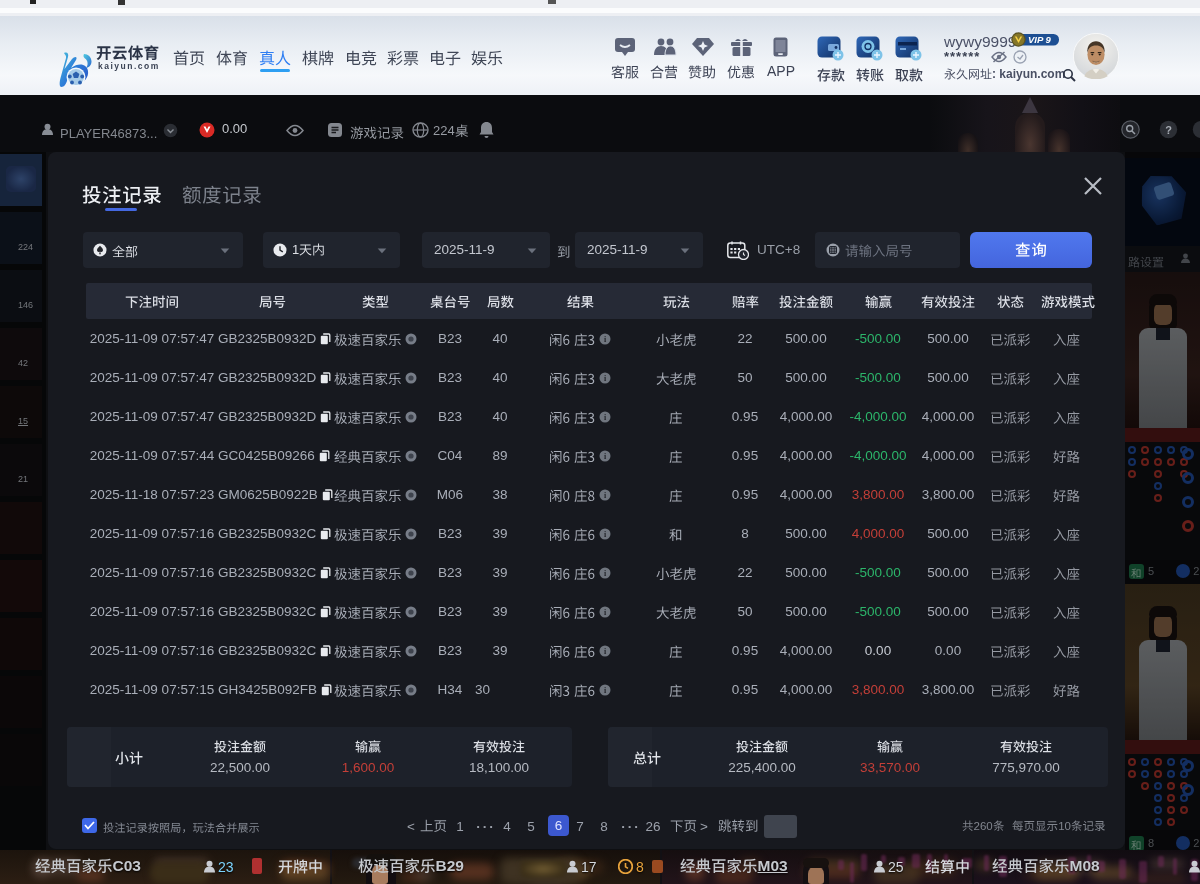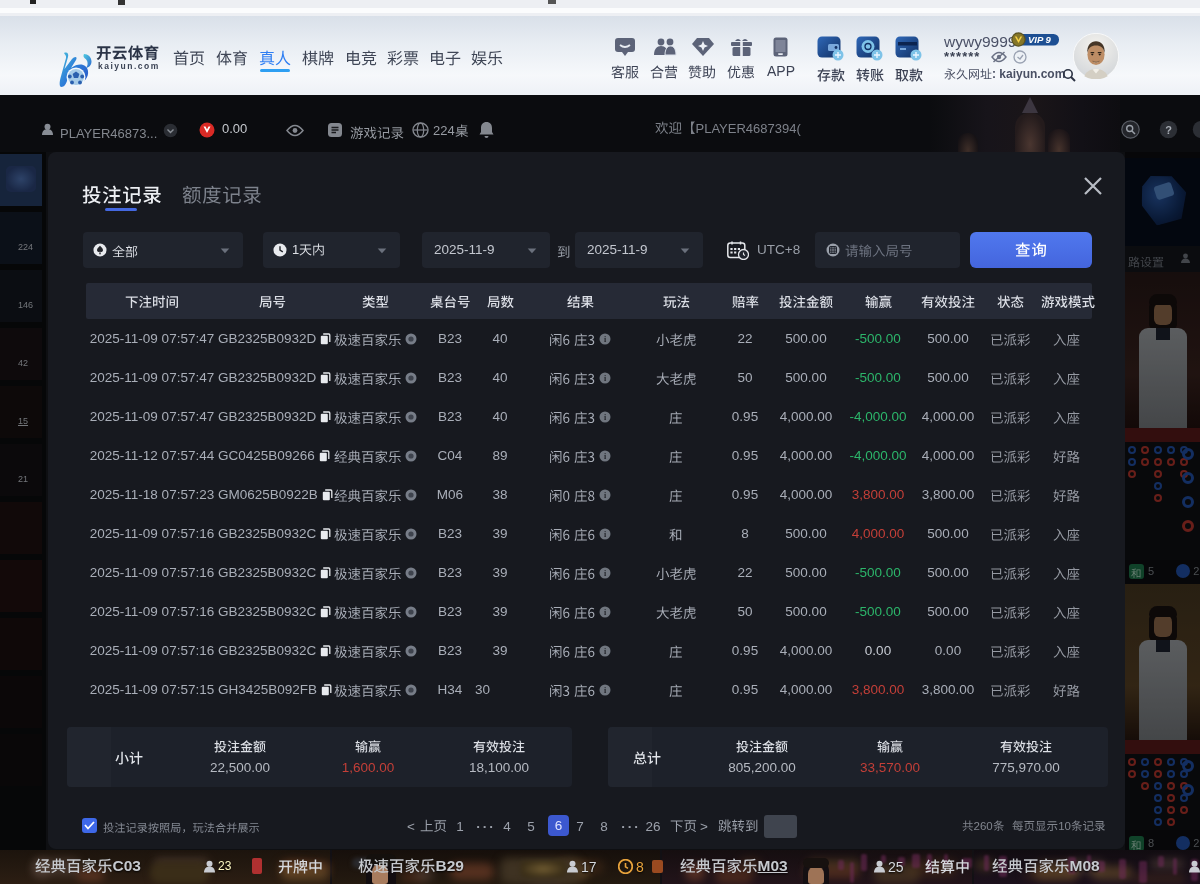--- a/index.html
+++ b/index.html
@@ -417,28 +417,20 @@
       <div class="ab row" style="left:433px;top:28px;">
         <span style="font-size:13px;color:#989ca3;">224</span>
         <svg class="zt" width="13.5" height="13.5" viewBox="0 -880 1000 1000" style="fill:#989ca3;vertical-align:middle;">
           <use href="#g40" x="0"></use>
         </svg>
       </div>
       <svg class="ab" style="left:479px;top:26px;" width="15" height="17" viewBox="0 0 15 17">
         <path d="M7.5 1 c3.5 0 5.5 2.5 5.5 6 v4 l1.5 2.5 H0.5 L2 11 v-4 c0 -3.5 2 -6 5.5 -6 Z" fill="#84888f"></path>
         <path d="M5.5 15 a2 2 0 0 0 4 0 Z" fill="#84888f"></path>
       </svg>
-      <div class="ab row" style="left:655px;top:0;height:57px;padding-top:9px;">
-        <svg class="zt" width="40.5" height="13.5" viewBox="0 -880 3000 1000" style="fill:#7e828a;vertical-align:middle;">
-          <use href="#g41" x="0"></use>
-          <use href="#g42" x="1000"></use>
-          <use href="#g43" x="2000"></use>
-        </svg>
-        <span style="font-size:13px;color:#7e828a;">PLAYER4687394(</span>
-      </div>
       <svg class="ab" style="left:1121px;top:25px;" width="19" height="19" viewBox="0 0 19 19">
         <circle cx="9.5" cy="9.5" r="8.7" fill="#23252a" stroke="#5a5e66" stroke-width="1.2"></circle>
         <circle cx="8.7" cy="8.5" r="3" fill="none" stroke="#9aa0a8" stroke-width="1.4"></circle>
         <path d="M11 11 l3 3" stroke="#9aa0a8" stroke-width="1.5"></path>
       </svg>
       <svg class="ab" style="left:1159px;top:25px;" width="19" height="19" viewBox="0 0 19 19">
         <circle cx="9.5" cy="9.5" r="8.7" fill="#2c2f35"></circle>
         <text x="9.5" y="13.6" font-size="11" font-weight="bold" fill="#a8adb5" text-anchor="middle" font-family="Liberation Sans">?</text>
       </svg>
       <svg class="ab" style="left:1192px;top:25px;" width="19" height="19" viewBox="0 0 19 19">
@@ -853,21 +845,21 @@
             <use href="#g105" x="0"></use>
             <use href="#g106" x="1000"></use>
             <use href="#g14" x="2000"></use>
           </svg></div>
         <div style="width:51px;text-align:center;"><svg class="zt" width="27.0" height="13.5" viewBox="0 -880 2000 1000" style="fill:#9599a2;vertical-align:middle;">
             <use href="#g61" x="0"></use>
             <use href="#g107" x="1000"></use>
           </svg></div>
       </div>
       <div class="ab row" style="left:38px;top:284px;width:1006px;height:39px;">
-        <div style="width:132px;text-align:center;font-size:13.5px;color:#a9aeb8;">2025-11-12 07:57:44</div>
+        <div style="width:132px;text-align:center;font-size:13.5px;color:#a9aeb8;">2025-11-09 07:57:44</div>
         <div style="width:108px;text-align:center;font-size:13.5px;color:#a9aeb8;">GC0425B09266<svg width="11" height="12" viewBox="0 0 11 12" style="margin-left:4px;vertical-align:middle;">
             <rect x="0.8" y="2.8" width="7" height="8.4" rx="1" fill="#e8eaee"></rect>
             <path d="M3.2 1 h5.6 a1 1 0 0 1 1 1 v7" fill="none" stroke="#e8eaee" stroke-width="1.3"></path>
           </svg></div>
         <div style="width:99px;text-align:center;"><svg class="zt" width="67.5" height="13.5" viewBox="0 -880 5000 1000" style="fill:#a9aeb8;vertical-align:middle;">
             <use href="#g109" x="0"></use>
             <use href="#g110" x="1000"></use>
             <use href="#g96" x="2000"></use>
             <use href="#g97" x="3000"></use>
             <use href="#g18" x="4000"></use>
@@ -1209,21 +1201,21 @@
         <div class="ab" style="left:25px;top:21px;"><svg class="zt" width="28.0" height="14.0" viewBox="0 -880 2000 1000" style="fill:#e2e5ea;vertical-align:middle;">
             <use href="#g116" x="0"></use>
             <use href="#g115" x="1000"></use>
           </svg></div>
         <div class="ab" style="left:154px;top:10px;width:160px;text-align:center;margin-left:-80px;"><svg class="zt" width="52.0" height="13.0" viewBox="0 -880 4000 1000" style="fill:#dde0e6;vertical-align:middle;">
             <use href="#g48" x="0"></use>
             <use href="#g49" x="1000"></use>
             <use href="#g82" x="2000"></use>
             <use href="#g83" x="3000"></use>
           </svg></div>
-        <div class="ab" style="left:154px;top:33px;width:160px;text-align:center;margin-left:-80px;font-size:13.5px;color:#b6bac2;">805,200.00</div>
+        <div class="ab" style="left:154px;top:33px;width:160px;text-align:center;margin-left:-80px;font-size:13.5px;color:#b6bac2;">225,400.00</div>
         <div class="ab" style="left:282px;top:10px;width:160px;text-align:center;margin-left:-80px;"><svg class="zt" width="26.0" height="13.0" viewBox="0 -880 2000 1000" style="fill:#dde0e6;vertical-align:middle;">
             <use href="#g84" x="0"></use>
             <use href="#g85" x="1000"></use>
           </svg></div>
         <div class="ab" style="left:282px;top:33px;width:160px;text-align:center;margin-left:-80px;font-size:13.5px;color:#c43f38;">33,570.00</div>
         <div class="ab" style="left:418px;top:10px;width:160px;text-align:center;margin-left:-80px;"><svg class="zt" width="52.0" height="13.0" viewBox="0 -880 4000 1000" style="fill:#dde0e6;vertical-align:middle;">
             <use href="#g86" x="0"></use>
             <use href="#g87" x="1000"></use>
             <use href="#g48" x="2000"></use>
             <use href="#g49" x="3000"></use>
@@ -1409,21 +1401,21 @@
           <use href="#g137" x="2000"></use>
           <use href="#g138" x="3000"></use>
           <use href="#g139" x="4000"></use>
         </svg>
         <span style="font-size:15.5px;font-weight:bold;color:#c6c9ce;text-shadow:0 1px 2px #000;">M08</span>
       </div>
       <svg class="ab" style="left:203px;top:10px;" width="13" height="13" viewBox="0 0 13 13">
         <circle cx="6.5" cy="3.8" r="3" fill="#c9ccd2"></circle>
         <path d="M1 12.5 c0-4 2.5-6 5.5-6 s5.5 2 5.5 6 Z" fill="#c9ccd2"></path>
       </svg>
-      <div class="ab" style="left:218px;top:9px;font-size:12px;color:#fef9c3;text-shadow:0 1px 2px #000;">23</div>
+      <div class="ab" style="left:218px;top:9px;font-size:14px;color:#7dd3fc;text-shadow:0 1px 2px #000;">23</div>
       <svg class="ab" style="left:566px;top:10px;" width="13" height="13" viewBox="0 0 13 13">
         <circle cx="6.5" cy="3.8" r="3" fill="#c9ccd2"></circle>
         <path d="M1 12.5 c0-4 2.5-6 5.5-6 s5.5 2 5.5 6 Z" fill="#c9ccd2"></path>
       </svg>
       <div class="ab" style="left:581px;top:9px;font-size:14px;color:#d6d9de;text-shadow:0 1px 2px #000;">17</div>
       <svg class="ab" style="left:873px;top:10px;" width="13" height="13" viewBox="0 0 13 13">
         <circle cx="6.5" cy="3.8" r="3" fill="#c9ccd2"></circle>
         <path d="M1 12.5 c0-4 2.5-6 5.5-6 s5.5 2 5.5 6 Z" fill="#c9ccd2"></path>
       </svg>
       <div class="ab" style="left:888px;top:9px;font-size:14px;color:#d6d9de;text-shadow:0 1px 2px #000;">25</div>

